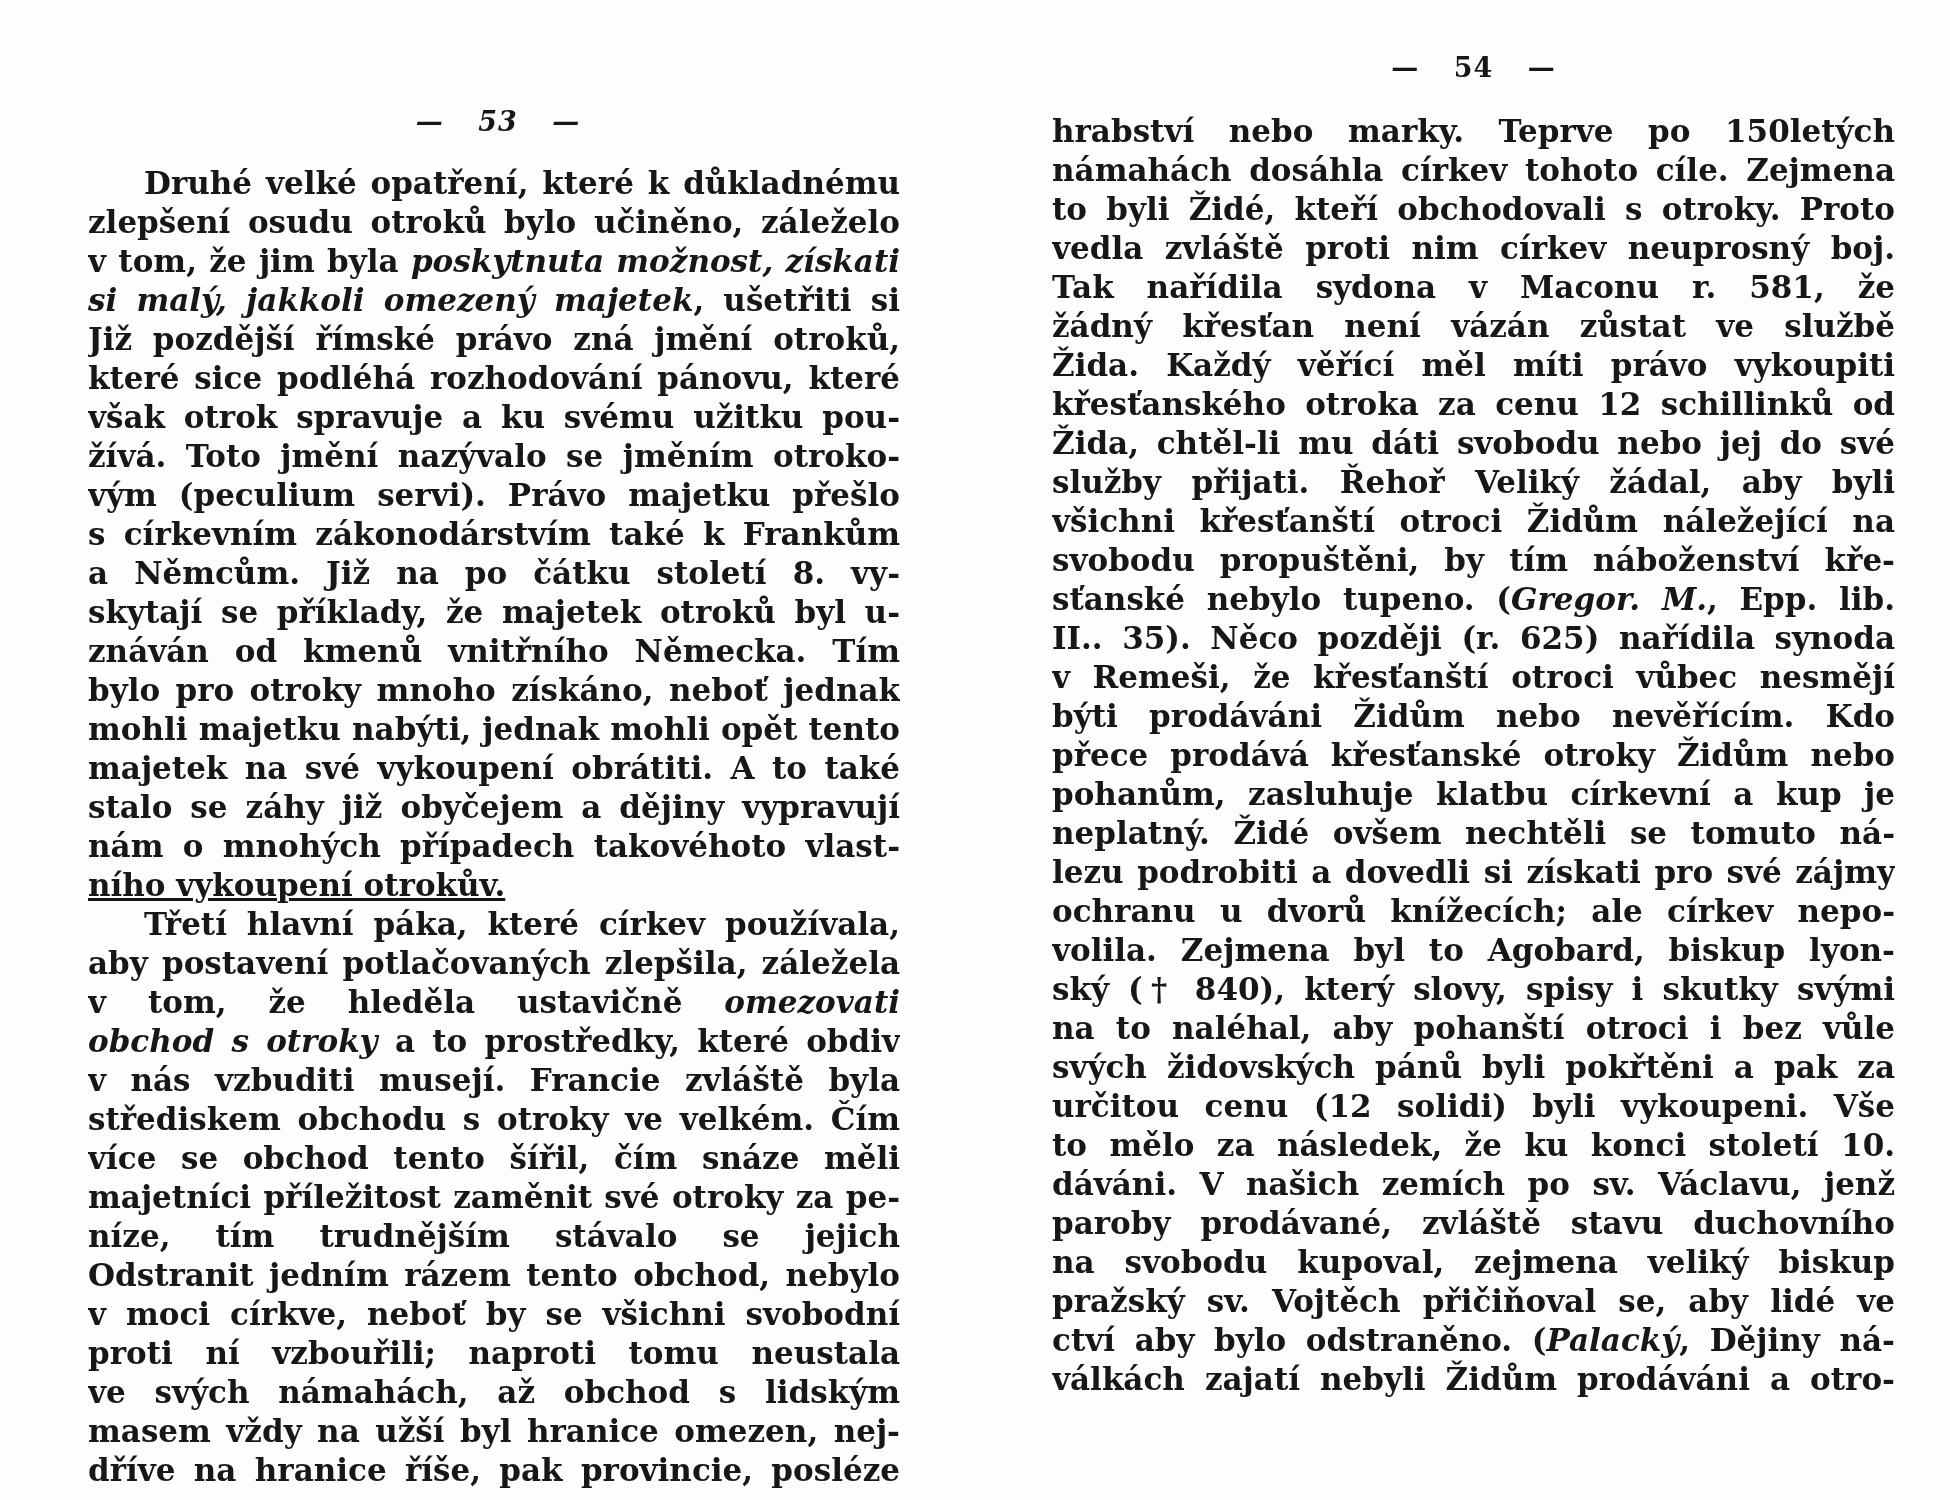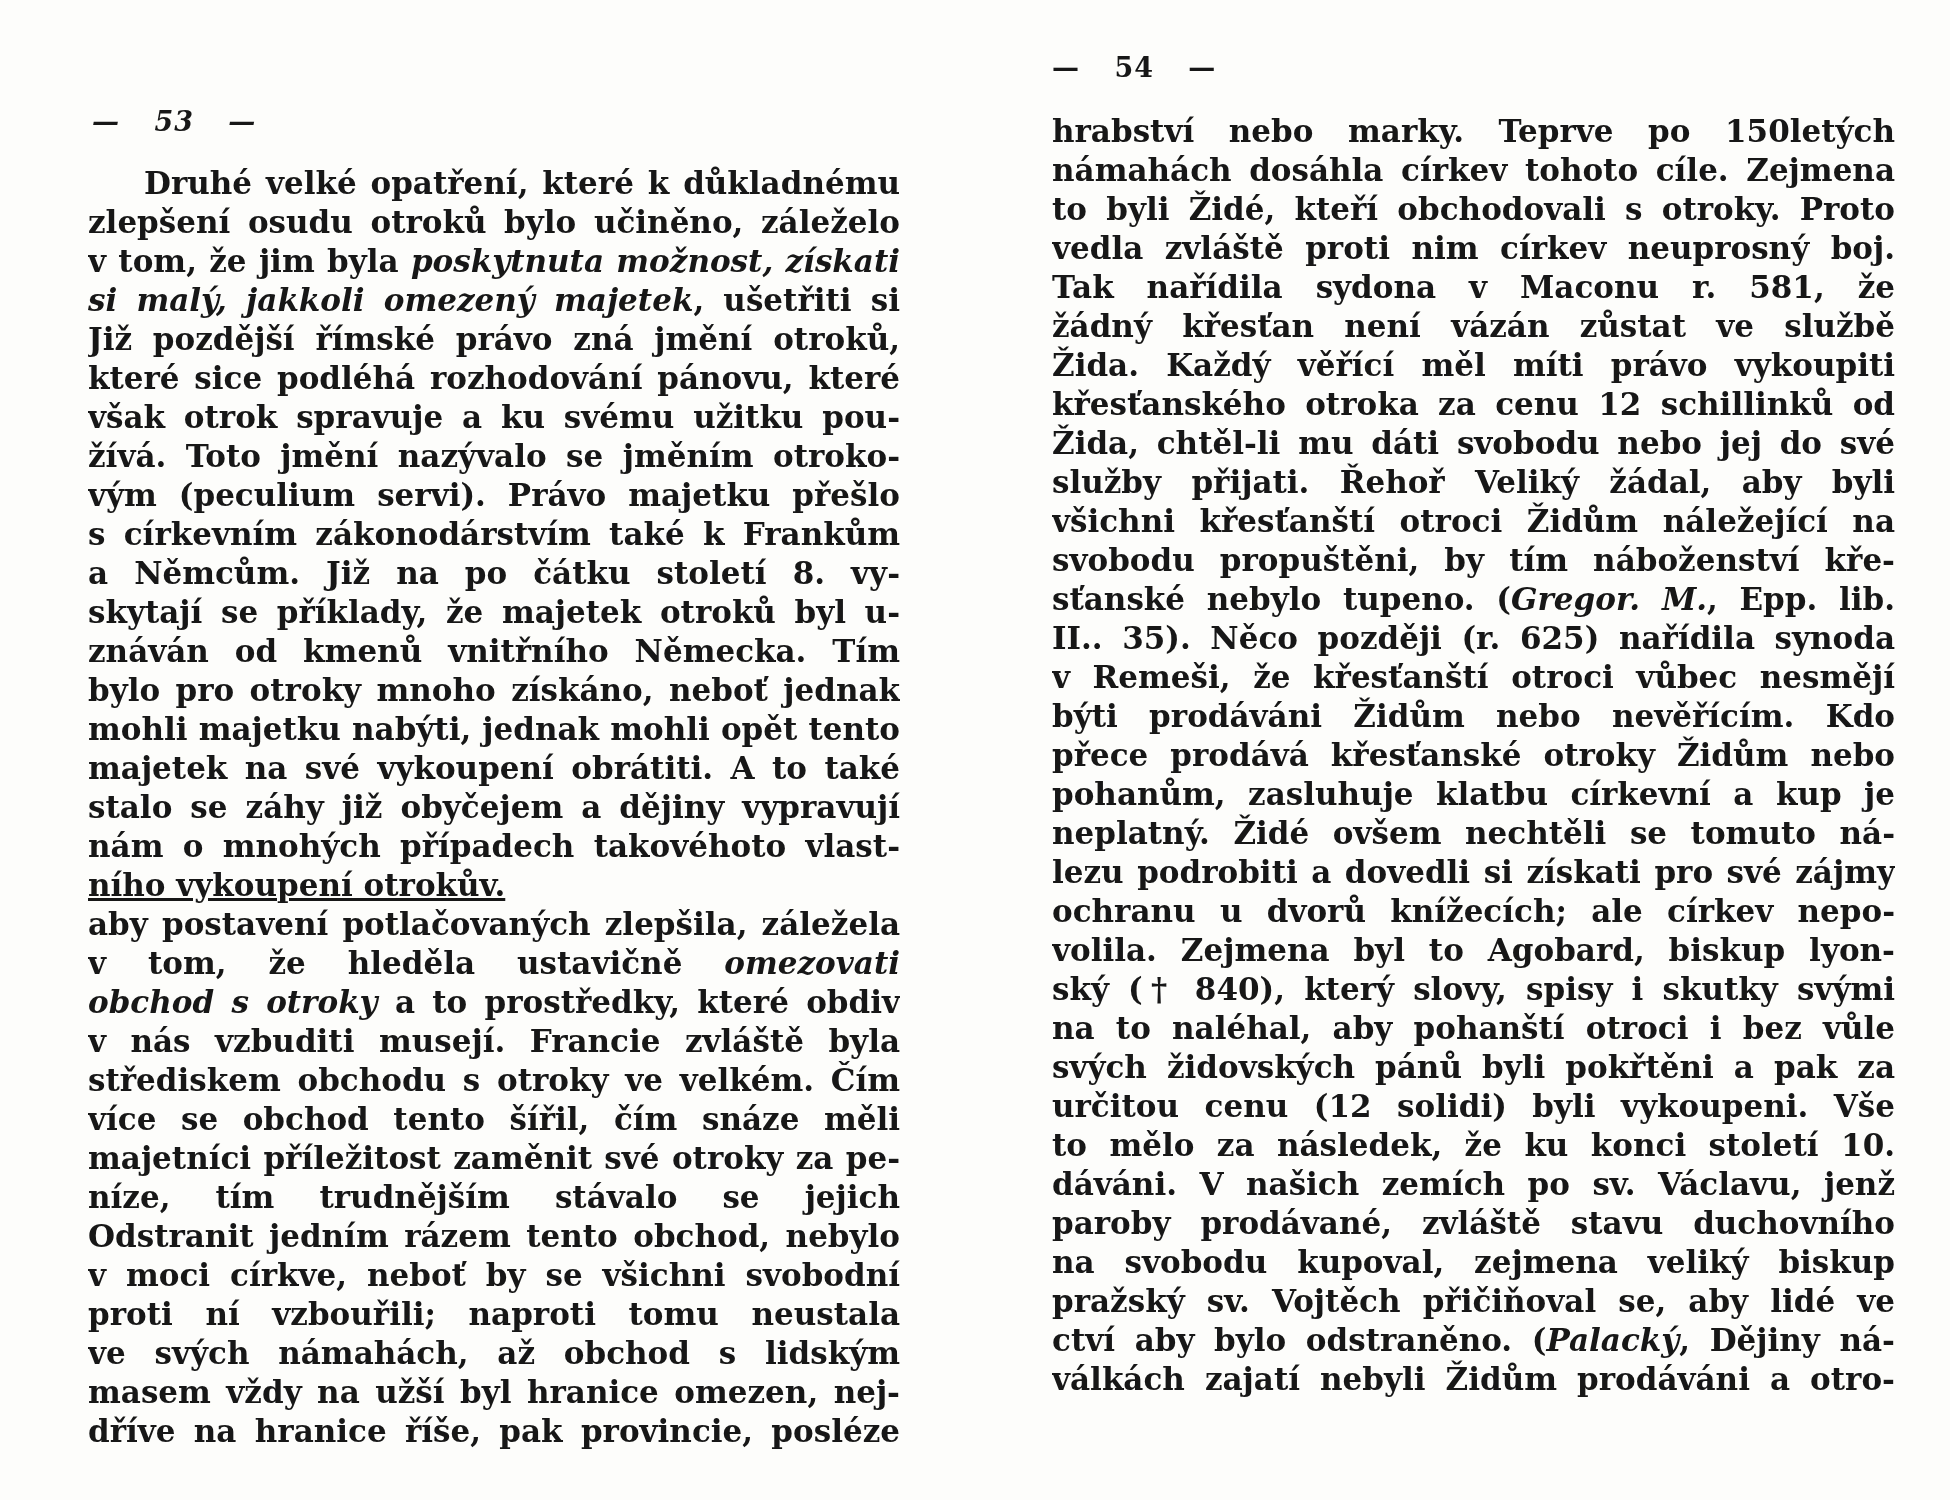--- a/index.html
+++ b/index.html
@@ -13,20 +13,21 @@
   }
   .scan { position: absolute; inset: 0; }
   .page { position: absolute; inset: 0; }
 
   .page-header {
     position: absolute;
     font-size: 27px;
     font-weight: bold;
     letter-spacing: 1px;
     word-spacing: 24px;
+    text-align: center;
     white-space: nowrap;
   }
   #h53 { left: 92px;  top: 106px; width: 812px; font-style: italic; }
   #h54 { left: 1052px; top: 52px;  width: 843px; }
 
   .page-text {
     position: absolute;
     font-size: 31px;
     font-weight: bold;
     line-height: 39px;
@@ -67,20 +68,21 @@
         <div class="tline"><span>s církevním zákonodárstvím také k Frankům</span></div>
         <div class="tline"><span>a Němcům. Již na po čátku století 8. vy-</span></div>
         <div class="tline"><span>skytají se příklady, že majetek otroků byl u-</span></div>
         <div class="tline"><span>znáván od kmenů vnitřního Německa. Tím</span></div>
         <div class="tline"><span>bylo pro otroky mnoho získáno, neboť jednak</span></div>
         <div class="tline"><span>mohli majetku nabýti, jednak mohli opět tento</span></div>
         <div class="tline"><span>majetek na své vykoupení obrátiti. A to také</span></div>
         <div class="tline"><span>stalo se záhy již obyčejem a dějiny vypravují</span></div>
         <div class="tline"><span>nám o mnohých případech takovéhoto vlast-</span></div>
         <div class="tline end"><span>ního vykoupení otrokův.</span></div>
+        <div class="tline indent"><span>Třetí hlavní páka, které církev používala,</span></div>
         <div class="tline"><span>aby postavení potlačovaných zlepšila, záležela</span></div>
         <div class="tline"><span>v tom, že hleděla ustavičně </span><span class="it">omezovati hanebný</span></div>
         <div class="tline"><span class="it">obchod s otroky</span><span> a to prostředky, které obdiv</span></div>
         <div class="tline"><span>v nás vzbuditi musejí. Francie zvláště byla</span></div>
         <div class="tline"><span>střediskem obchodu s otroky ve velkém. Čím</span></div>
         <div class="tline"><span>více se obchod tento šířil, čím snáze měli</span></div>
         <div class="tline"><span>majetníci příležitost zaměnit své otroky za pe-</span></div>
         <div class="tline"><span>níze, tím trudnějším stávalo se jejich postavení.</span></div>
         <div class="tline"><span>Odstranit jedním rázem tento obchod, nebylo</span></div>
         <div class="tline"><span>v moci církve, neboť by se všichni svobodní</span></div>

